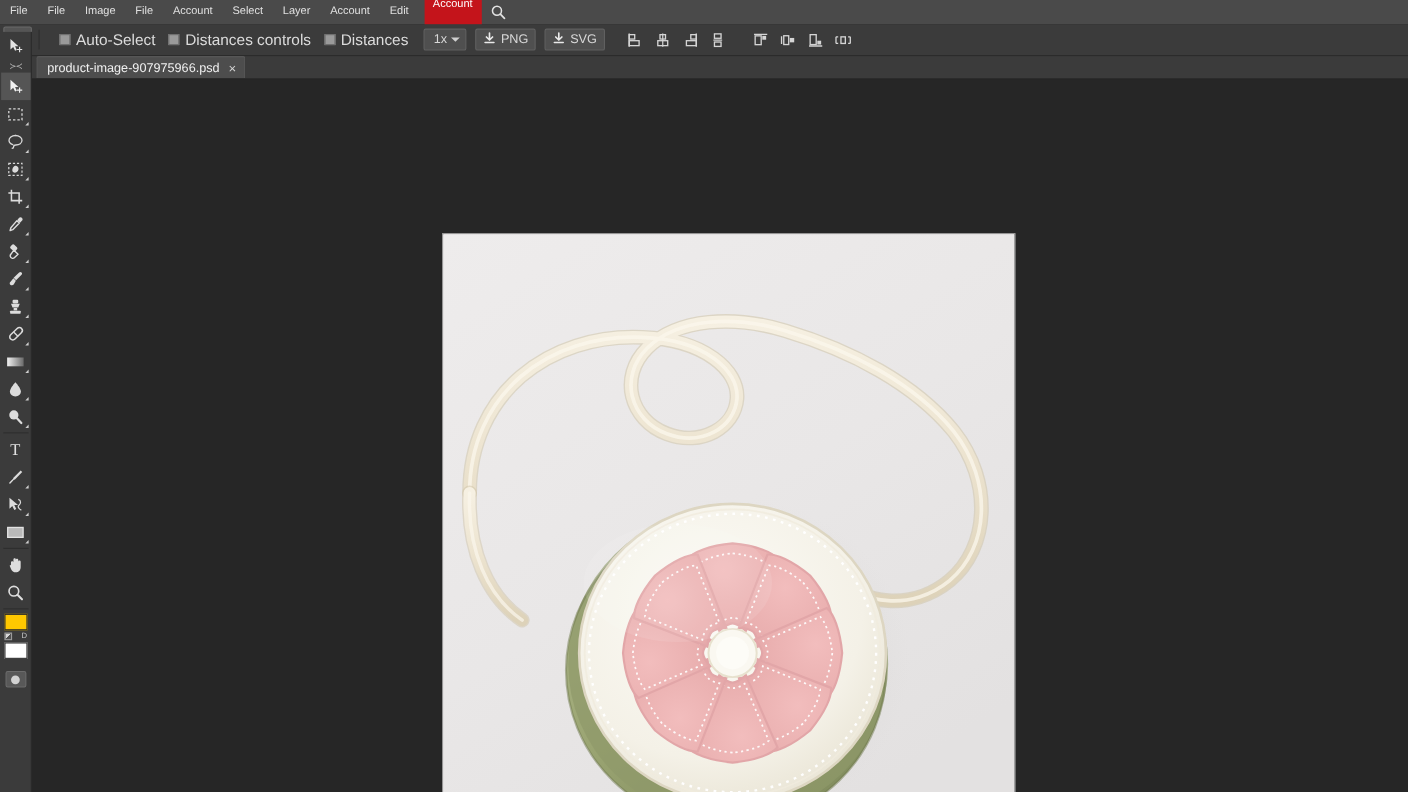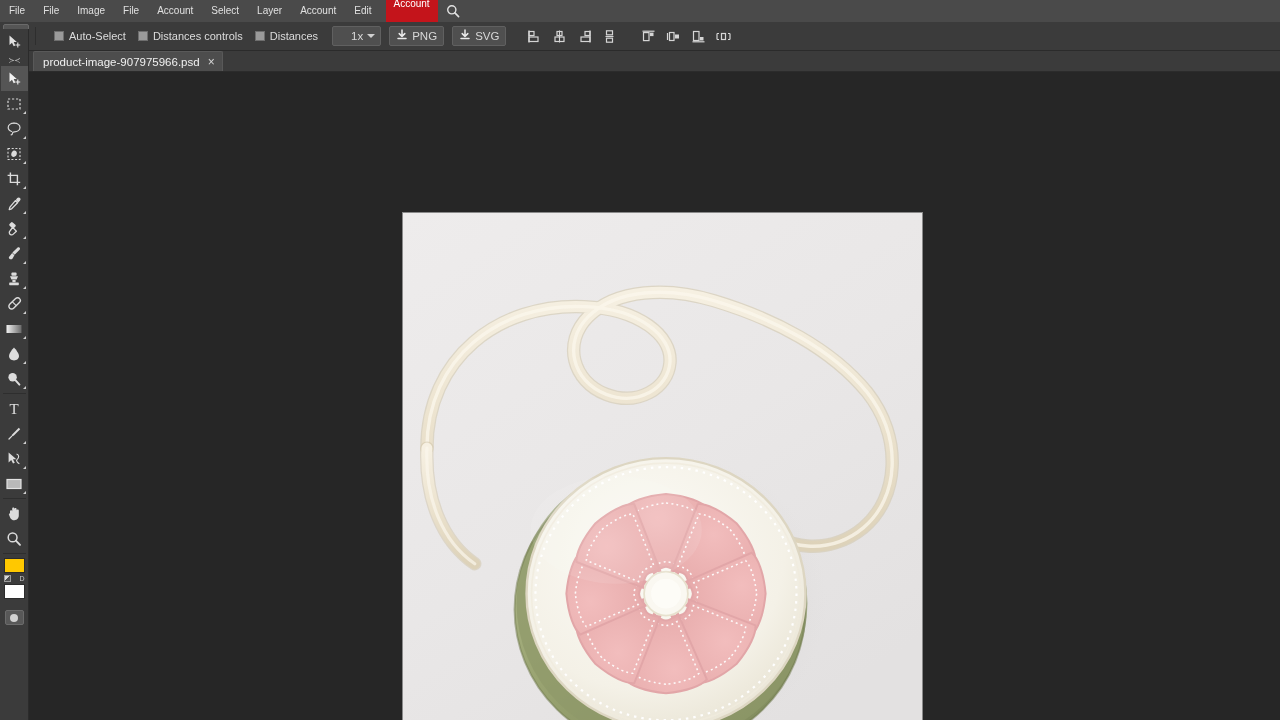--- a/index.html
+++ b/index.html
@@ -40,35 +40,35 @@
     border-bottom: 1px solid #2b2b2b;
   }
   .opt-tool-icon {
     width: 26px; height: 25px; margin-left: 3px;
     display: flex; align-items: center; justify-content: center;
     background: #555; border: 1px solid #6a6a6a; border-radius: 2px;
   }
   .opt-sep { width: 1px; height: 18px; background: #2e2e2e; margin: 0 6px; }
   .opt-check {
     display: flex; align-items: center; gap: 5px;
-    margin-left: 12px; font-size: 11px; color: #dcdcdc; cursor: default;
+    margin-left: 12px; font-size: 14px; color: #dcdcdc; cursor: default;
   }
   .cbox {
     width: 10px; height: 10px; background: #9a9a9a;
     border: 1px solid #6e6e6e; display: inline-block;
   }
   .opt-btn {
     display: flex; align-items: center; gap: 4px;
     height: 20px; padding: 0 6px; margin-left: 8px;
     background: #4f4f4f; border: 1px solid #606060; border-radius: 2px;
     font-size: 11.5px; color: #d8d8d8; cursor: default;
   }
   .zoom-sel {
     display: flex; align-items: center; gap: 4px;
-    height: 20px; padding: 0 5px 0 18px; margin-left: 14px;
+    height: 20px; padding: 0 5px 0 8px; margin-left: 14px;
     background: #4f4f4f; border: 1px solid #606060; border-radius: 2px;
     font-size: 11.5px; color: #d8d8d8; cursor: default;
   }
   .caret { width: 0; height: 0; border-left: 4px solid transparent; border-right: 4px solid transparent; border-top: 4px solid #d0d0d0; }
   .align-grp { display: flex; align-items: center; }
   .align-btn {
     width: 22px; height: 22px; margin-left: 3px;
     display: flex; align-items: center; justify-content: center; cursor: default;
   }
   .align-gap { width: 14px; }

